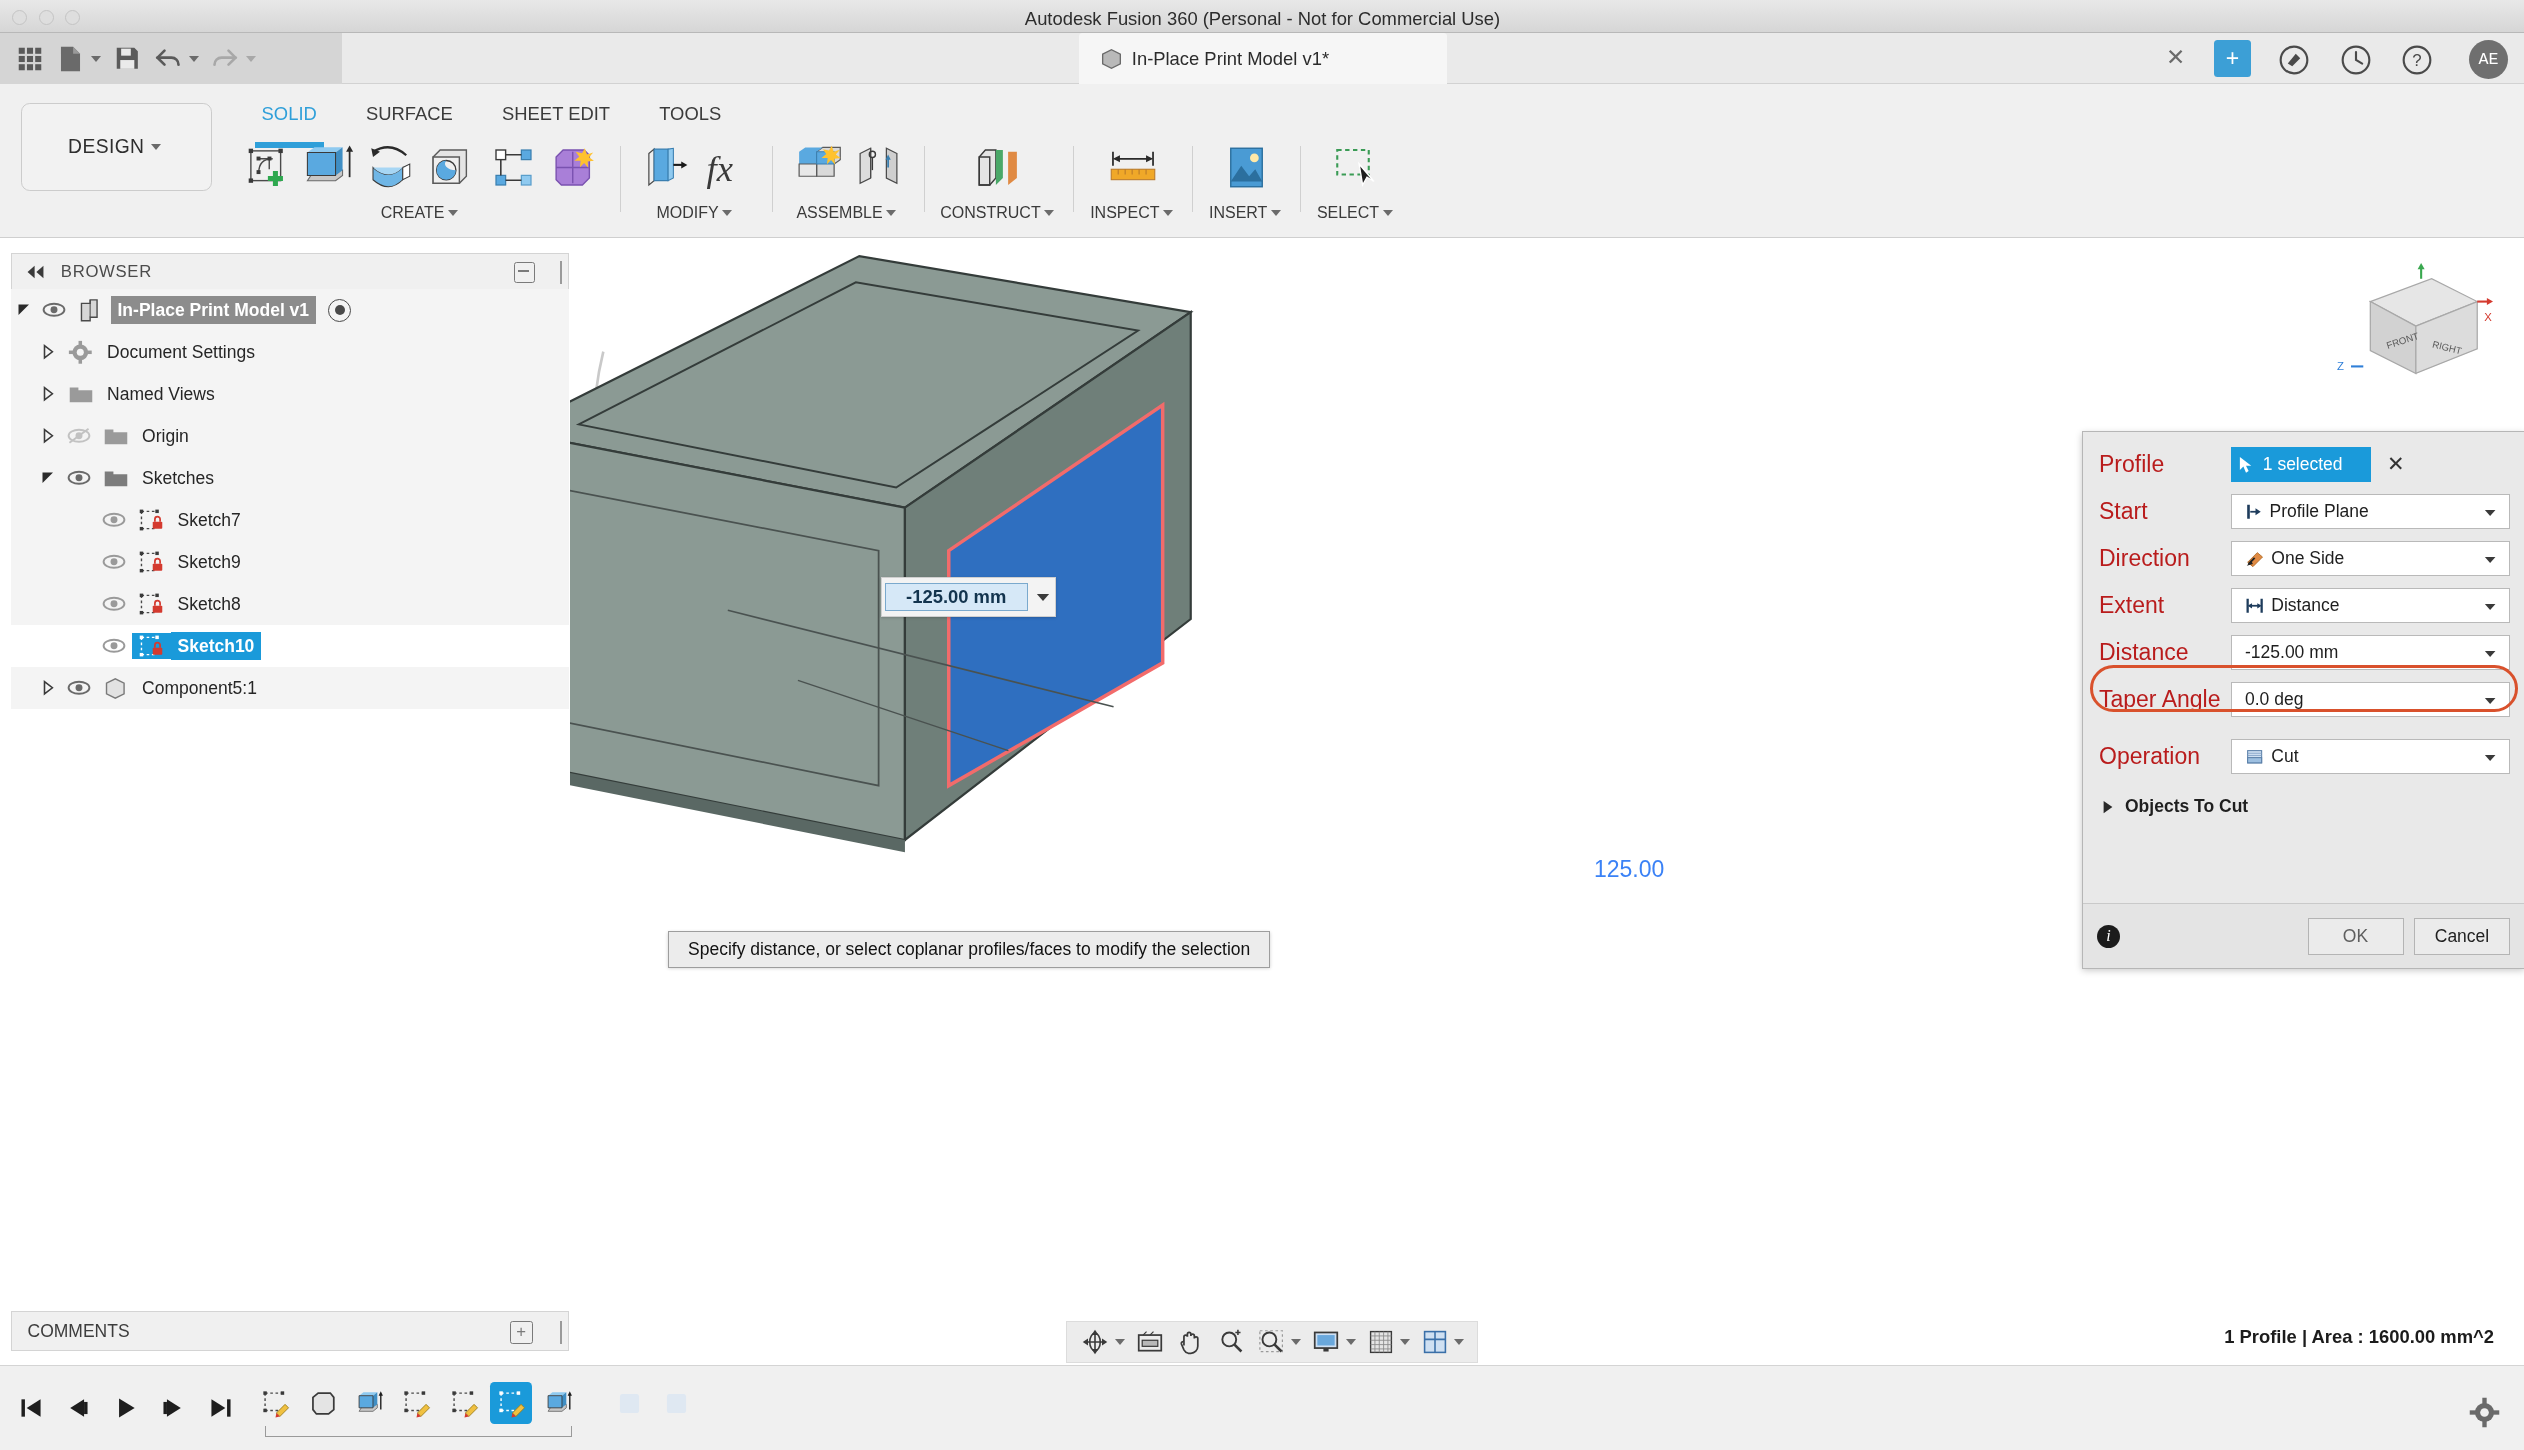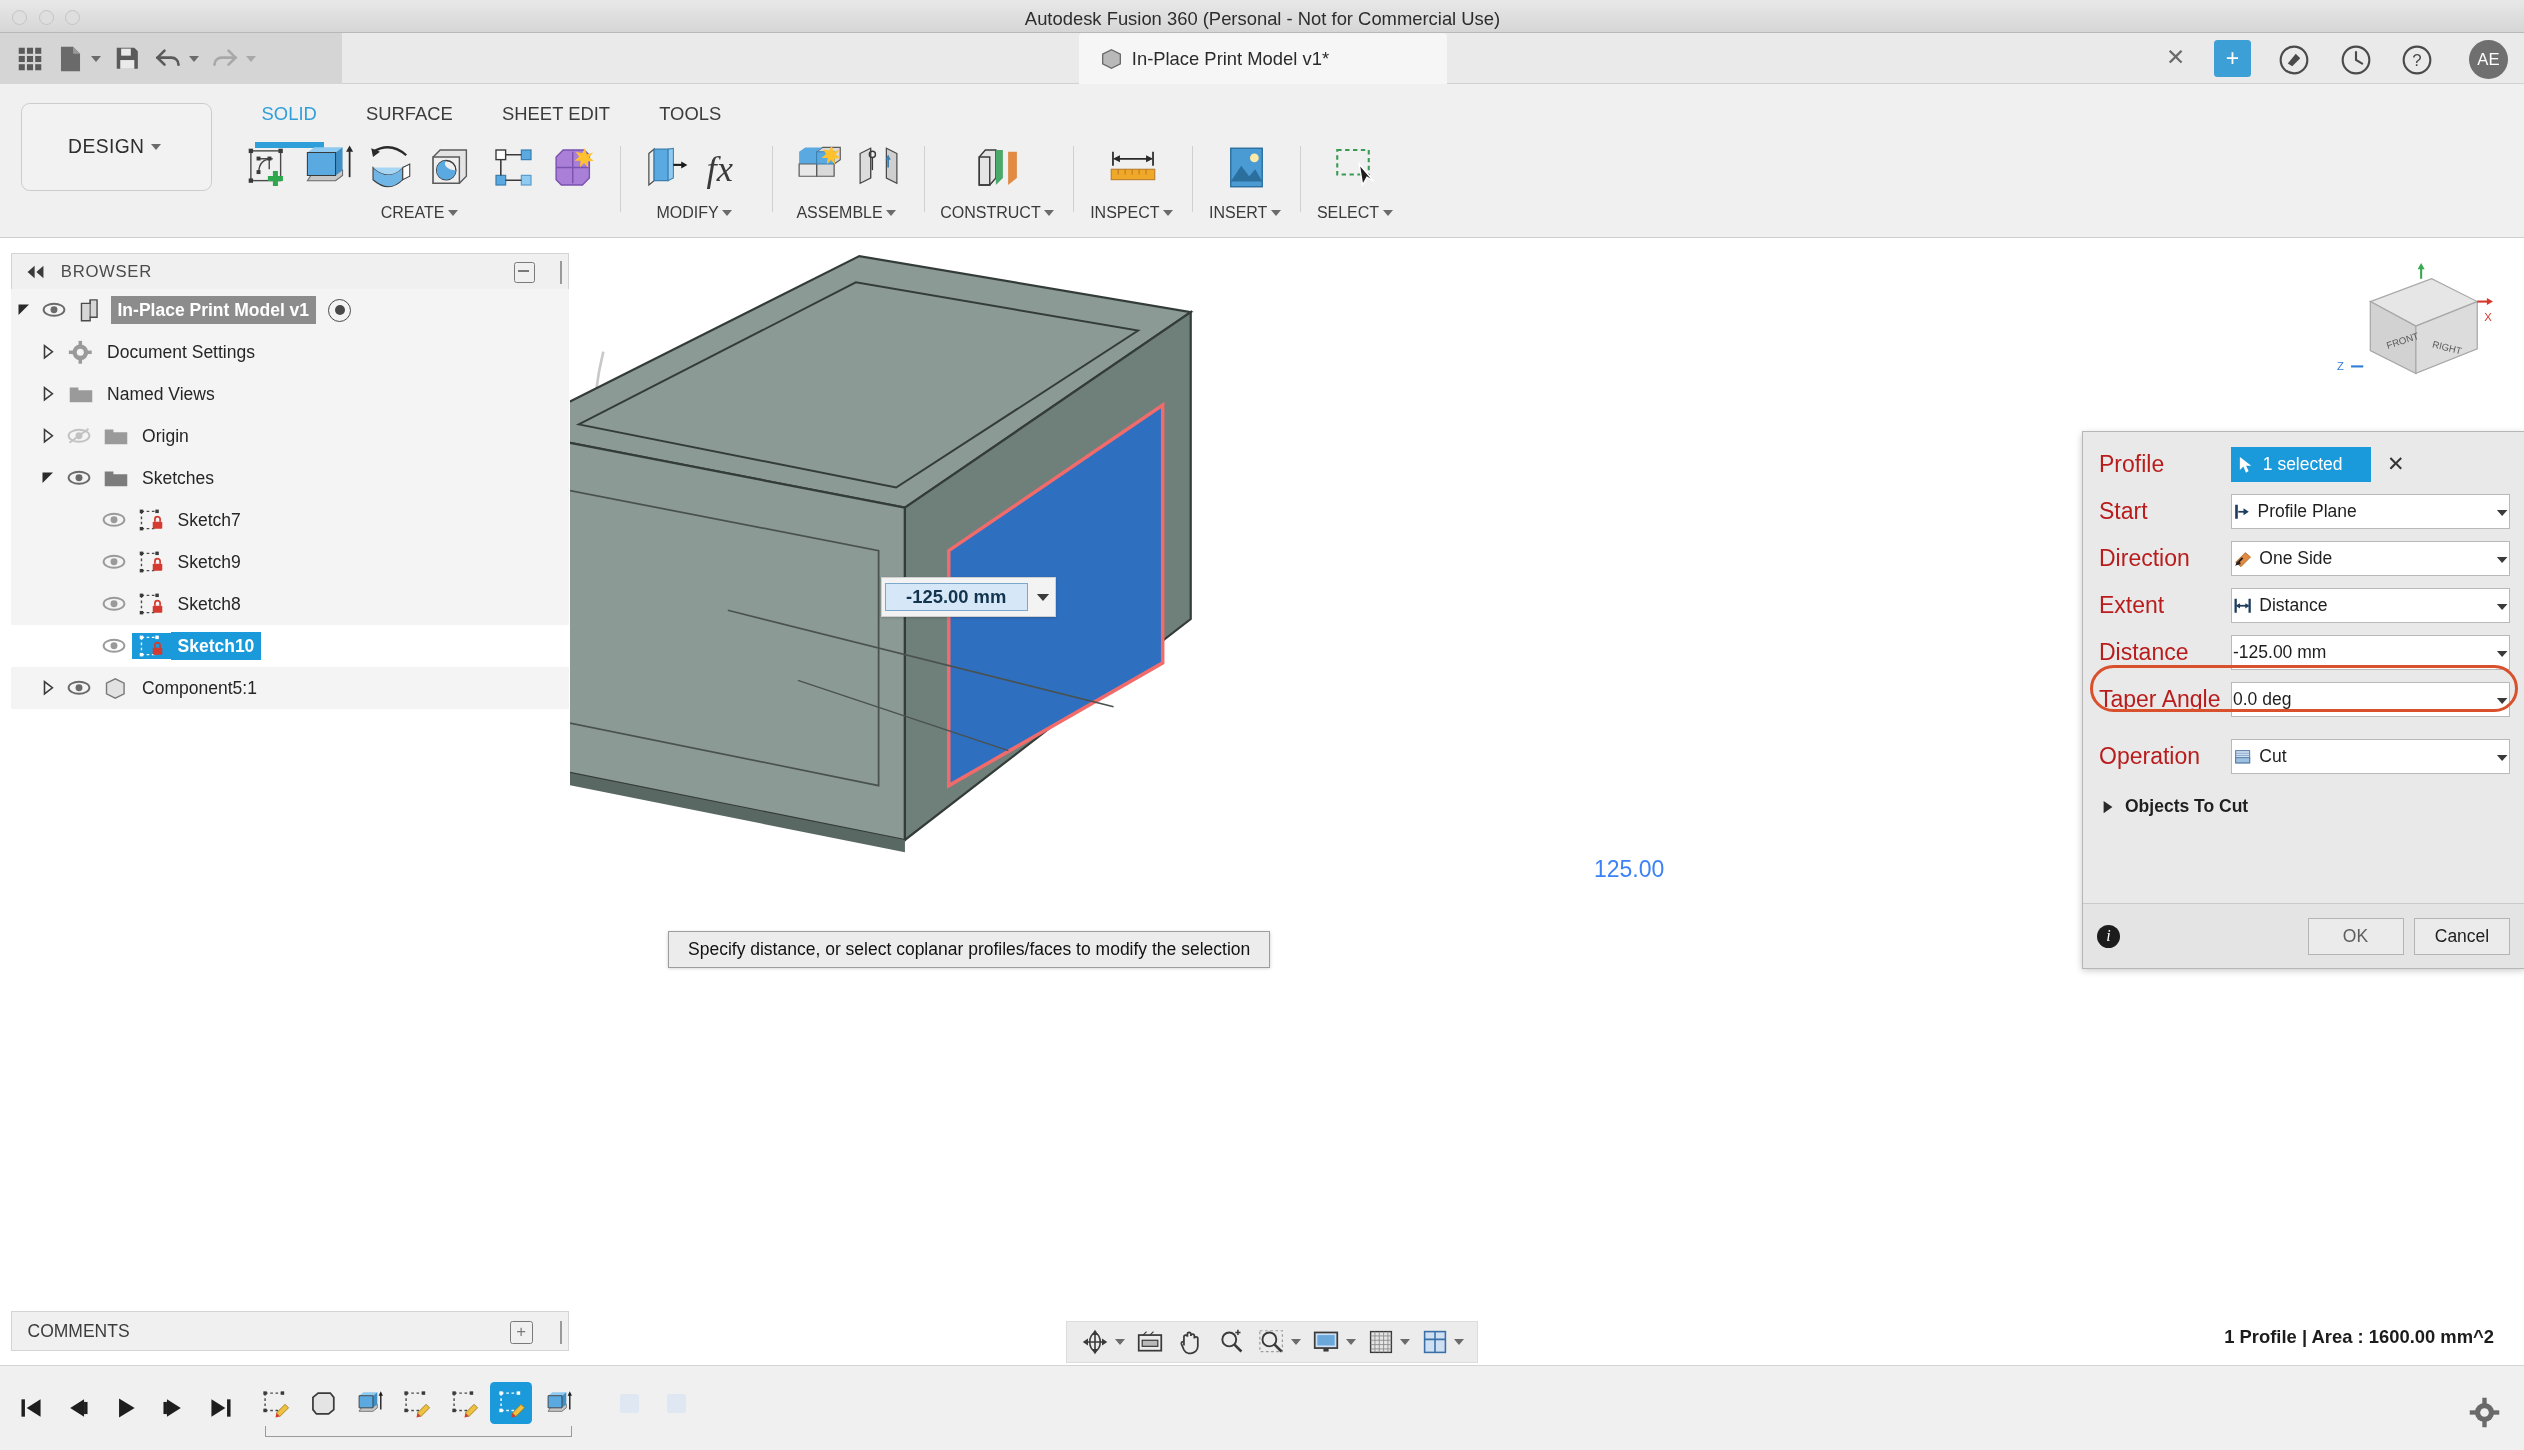--- a/index.html
+++ b/index.html
@@ -47,21 +47,21 @@
     font-family: "Liberation Sans", sans-serif; cursor: pointer; line-height: 1; }
   .tab-plus {
     position: absolute; left: 2214px; top: 40px; width: 37px; height: 37px;
     background: #3c9fd6; border-radius: 3.5px; color: #fff; font-size: 23px;
     display: flex; align-items: center; justify-content: center; cursor: pointer;
   }
   .hdr-icon { position: absolute; top: 44px; width: 32px; height: 32px; color: #4a4a4a; cursor: pointer; }
   .avatar {
     position: absolute; left: 2469px; top: 40px; width: 39px; height: 39px;
     border-radius: 50%; background: #6f6f6f; color: #fff; font-size: 16.7px;
-    display: flex; align-items: center; justify-content: center; cursor: pointer;
+    display: flex; align-items: center; justify-content: center; cursor: pointer; font-family: Liberation Mono, monospace;
   }
   
   .ribbon {
     position: absolute; left: 0; top: 84px; width: 2525px; height: 154px;
     background: #f0f0f0; border-bottom: 0.9px solid #cfcfcf;
   }
   .design-btn {
     position: absolute; left: 21px; top: 19.3px; width: 191px; height: 88px;
     background: #f2f2f2; border: 0.9px solid #cccccc; border-radius: 8.8px;
     display: flex; align-items: center; justify-content: center; gap: 8.8px; cursor: pointer;
@@ -143,21 +143,21 @@
   .dlg-hdr .grip2 { width: 2.6px; height: 19.3px; border-left: 1.8px solid #9a9a9a; border-right: 1.8px solid #9a9a9a; }
   .dlg-hdr .minus { width: 19.3px; height: 19.3px; border-radius: 50%; background: #3c3c3c; position: relative; }
   .dlg-hdr .minus::after { content:""; position:absolute; left:4.4px; top:8.8px; width:10.5px; height:1.8px; background:#e3e3e3; }
   .dlg-title { font-size: 16.7px; color: #3c3c3c; letter-spacing: 0.7px; }
   .dlg-expand { margin-left: auto; margin-right: 10.5px; color: #4a4a4a; font-size: 15px; cursor: pointer; }
   .dlg-body { padding: 8.8px 0 0; }
   .frow { display: flex; align-items: center; height: 47px; padding: 0 14px 0 16px; }
   .frow .flabel { width: 132px; font-size: 23px; color: #b91c1c; }
   .field {
     flex: 1; height: 35px; background: #ffffff; border: 0.9px solid #b9b9b9;
-    display: flex; align-items: center; gap: 7px; padding: 0 1px; font-size: 17.5px; color: #1e1e1e; cursor: pointer;
+    display: flex; align-items: center; gap: 7px; padding: 0 13px; font-size: 17.5px; color: #1e1e1e; cursor: pointer;
   }
   .field .dd-caret { margin-left: auto; }
   .sel-chip {
     background: #1a9ada; color: #fff; font-size: 17.5px; height: 35px; padding: 0 14px 0 7px;
     display: flex; align-items: center; gap: 8.8px; cursor: pointer; min-width: 140px;
   }
   .chip-x { margin-left: 16px; font-size: 21px; color: #333; cursor: pointer; }
   .op-highlight {
     position: absolute; left: 7px; top: 233px; width: 428px; height: 47px;
     border: 3.5px solid #d9512c; border-radius: 26px; pointer-events: none;

